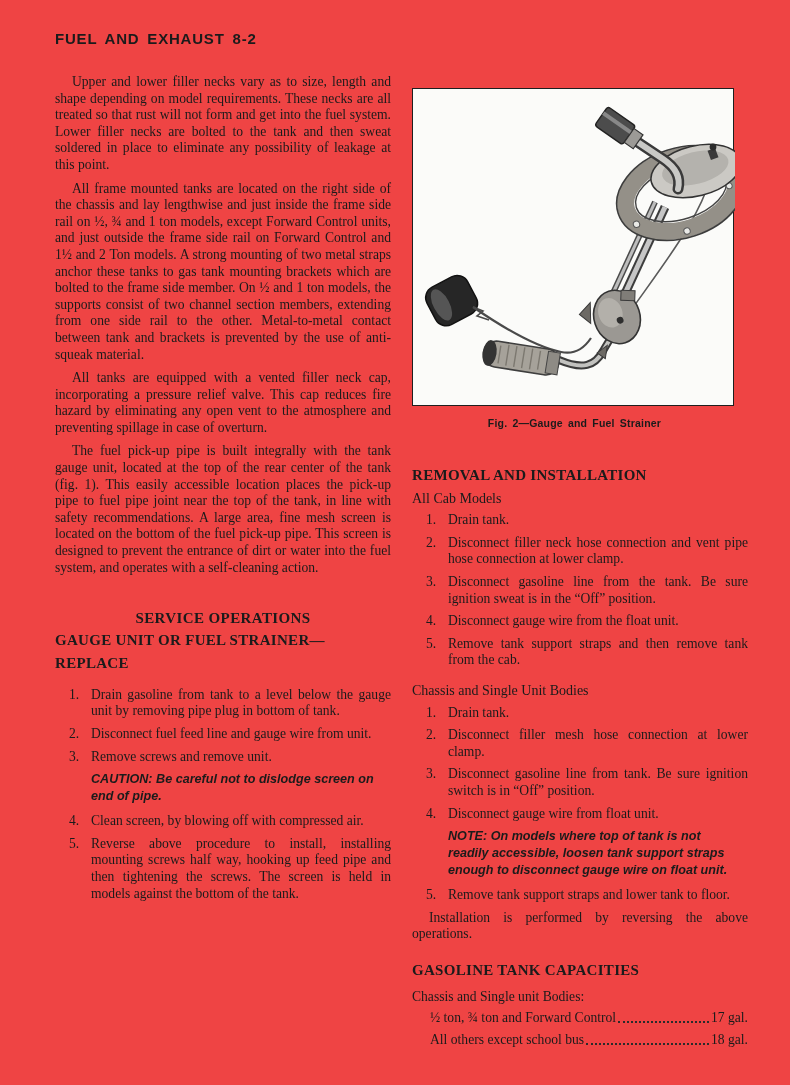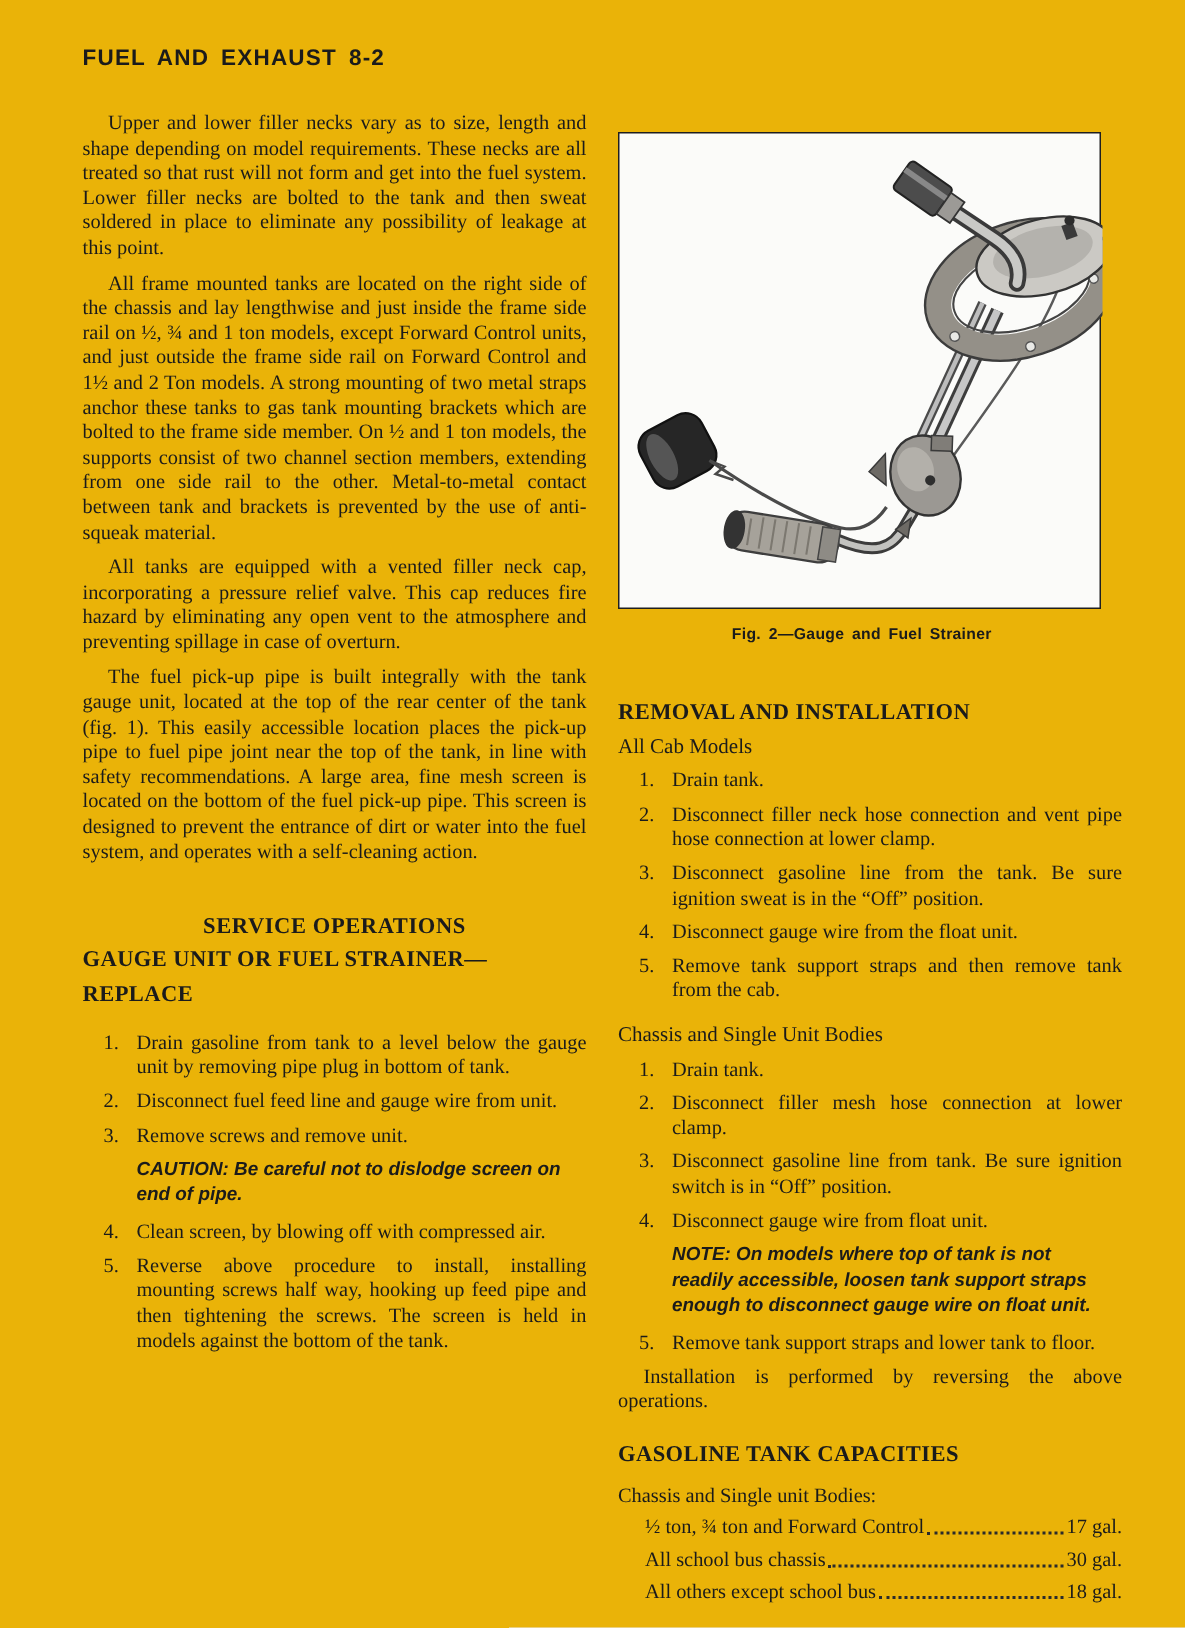--- a/index.html
+++ b/index.html
@@ -1,18 +1,18 @@
 <!DOCTYPE html>
 <html><head>
 <meta charset="utf-8">
 <style>
   html,body{margin:0;padding:0;background:#e8e8e4;}
   .page{
     position:relative;width:790px;height:1085px;margin:0 auto;
-    background:#eab308;color:#1b1b1b;
+    background:#ef4444;color:#1b1b1b;
     font-family:"Liberation Serif","DejaVu Serif",serif;
     overflow:hidden;
   }
   .hdr{
     position:absolute;left:55px;top:30px;
     font-family:"Liberation Sans","DejaVu Sans",sans-serif;
     font-weight:bold;font-size:15px;letter-spacing:.8px;word-spacing:3px;
   }
   .col{position:absolute;font-size:13.6px;line-height:16.6px;text-align:justify;}
   .col-left{left:55px;top:74px;width:336px;}
@@ -234,24 +234,19 @@
     <div class="cap-row cap-plain">
       <span class="lbl">Chassis and Single unit Bodies:</span>
 
     </div>
     <div class="cap-row cap-indent">
       <span class="lbl">½ ton, ¾ ton and Forward Control</span>
       <span class="leader"></span>
       <span class="val">17 gal.</span>
     </div>
     <div class="cap-row cap-indent">
-      <span class="lbl">All school bus chassis</span>
-      <span class="leader"></span>
-      <span class="val">30 gal.</span>
-    </div>
-    <div class="cap-row cap-indent">
       <span class="lbl">All others except school bus</span>
       <span class="leader"></span>
       <span class="val">18 gal.</span>
     </div>
 
   </div>
 </div>
 
 </body></html>

